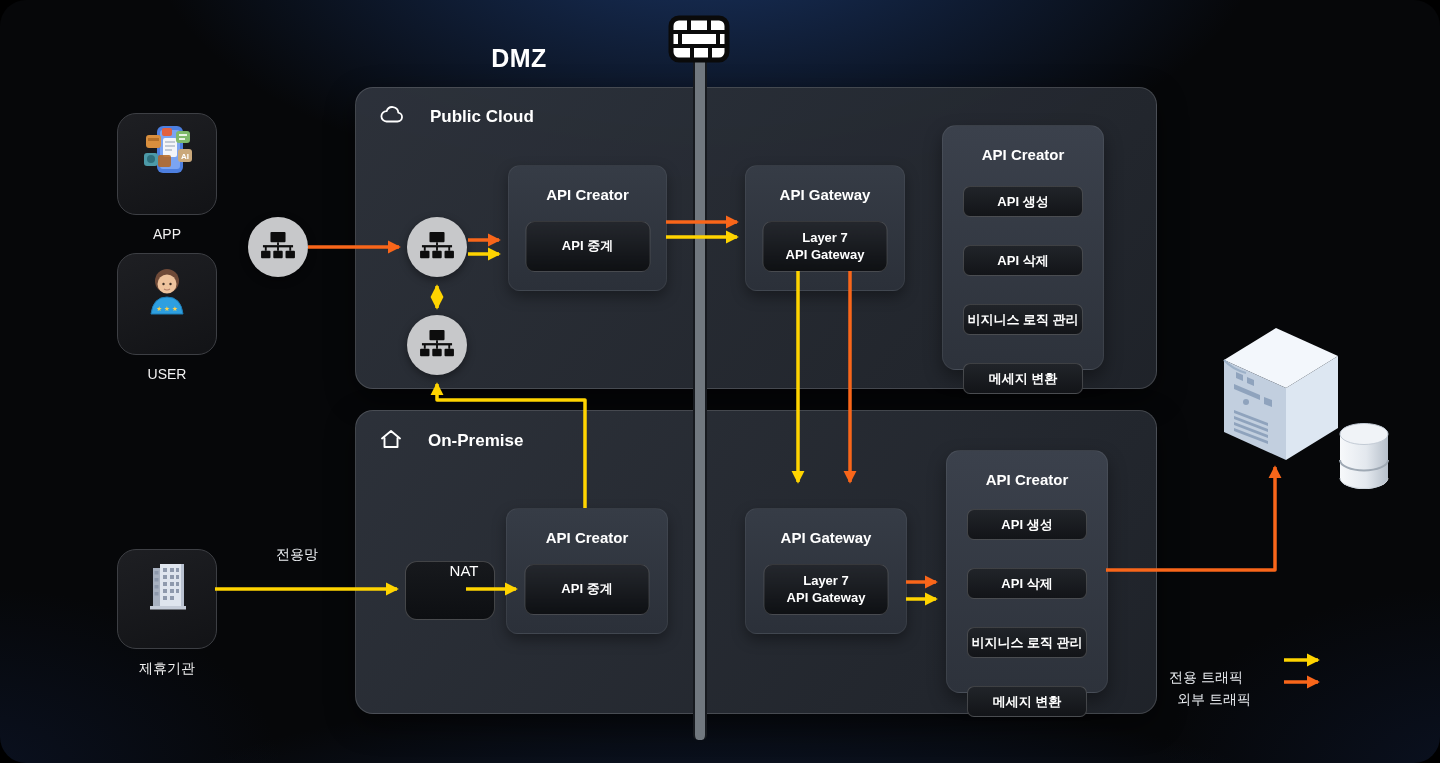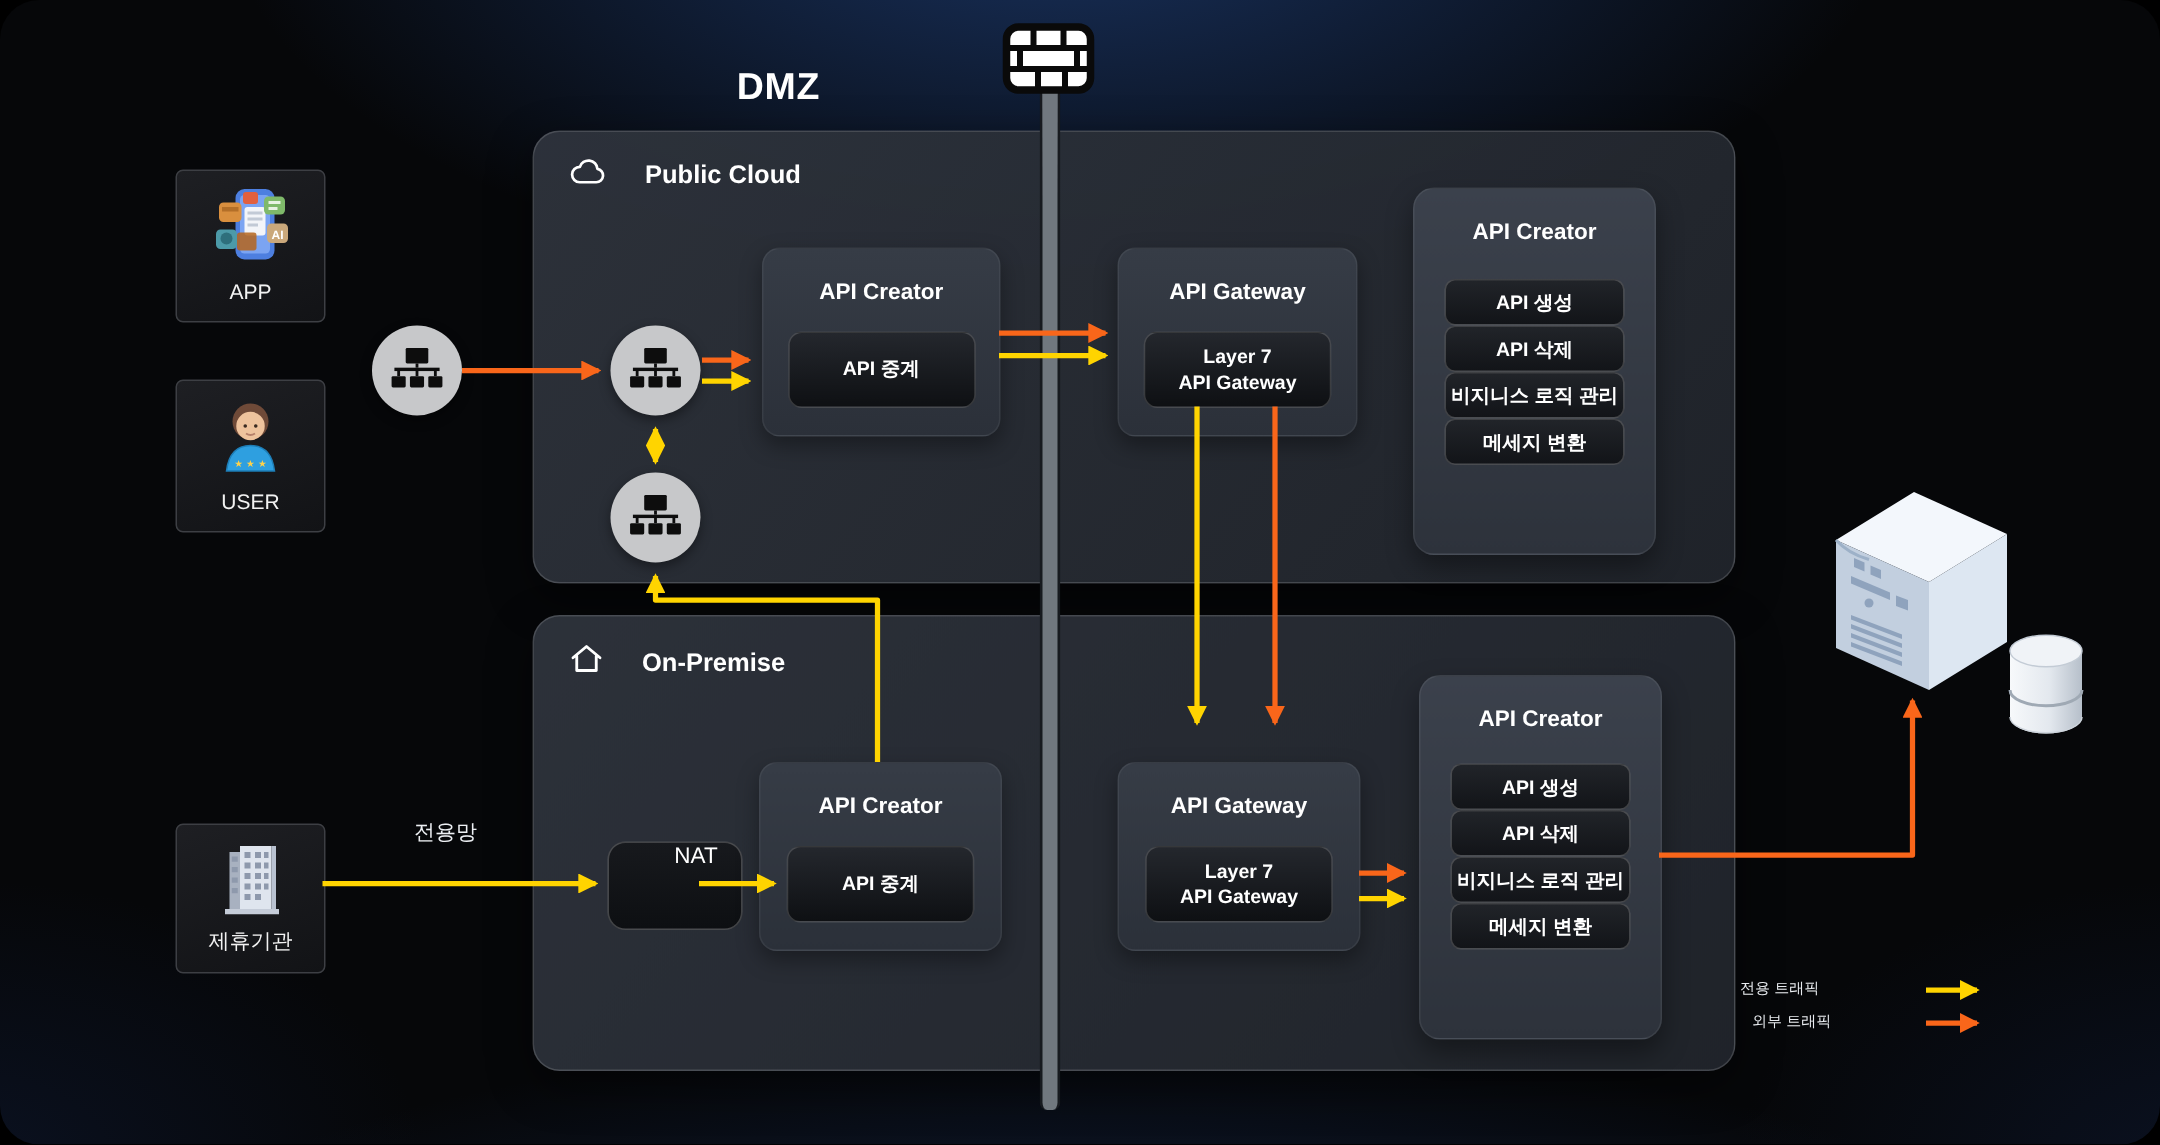--- a/index.html
+++ b/index.html
@@ -30,39 +30,39 @@
     box-shadow:0 6px 14px rgba(0,0,0,.35);border:1px solid rgba(255,255,255,.06);}
   .comp .title{margin-top:20px;text-align:center;font-size:15px;font-weight:700;}
   .module{position:absolute;left:50%;transform:translateX(-50%);top:55px;width:123px;height:49px;
     background:linear-gradient(180deg,#24272d,#0e1013);border:1px solid rgba(255,255,255,.17);
     border-radius:9px;display:flex;flex-direction:column;align-items:center;justify-content:center;
     font-size:13px;font-weight:700;line-height:1.3;text-align:center;}
   
   .creator-panel{background:linear-gradient(180deg,#3b414c,#2d323b);border-radius:14px;z-index:4;
     box-shadow:0 8px 18px rgba(0,0,0,.38);border:1px solid rgba(255,255,255,.07);}
   .creator-panel .title{margin-top:20px;text-align:center;font-size:15px;font-weight:700;}
-  .fn-list{position:absolute;left:20px;right:20px;display:flex;flex-direction:column;gap:0;}
+  .fn-list{position:absolute;left:20px;right:20px;display:flex;flex-direction:column;gap:28px;}
   .fn-btn{height:29px;border-radius:7px;background:linear-gradient(180deg,#212429,#121418);
     border:1px solid rgba(255,255,255,.19);display:flex;align-items:center;justify-content:center;
     font-size:13px;font-weight:700;white-space:nowrap;}
   
   .src{width:98px;background:linear-gradient(160deg,#1e1f23,#121316);border:1px solid #3d3f44;
-    border-radius:5px;z-index:4;display:flex;flex-direction:column;align-items:center;justify-content:space-between;}
+    border-radius:19px;z-index:4;display:flex;flex-direction:column;align-items:center;justify-content:space-between;gap:42px;}
   .src .lbl{font-size:14px;font-weight:500;color:#f2f2f2;padding-bottom:12px;}
   .src .ic{margin-top:8px;}
   
   .nat{left:405px;top:561px;width:60px;height:57px;background:linear-gradient(180deg,#17191d,#0d0f12);
     border:1px solid rgba(255,255,255,.22);border-radius:12px;display:flex;align-items:flex-start;justify-content:center;
     font-size:15px;font-weight:400;z-index:4;padding-left:28px;}
   
   .switch{width:60px;height:60px;border-radius:50%;background:#c7c8ca;display:flex;align-items:center;
     justify-content:center;z-index:4;box-shadow:0 3px 8px rgba(0,0,0,.4);}
   
   .small-label{font-size:14px;color:#eceff3;text-align:center;z-index:5;}
-  .legend-label{font-size:10px;color:#e8ebef;text-align:left;width:92px;z-index:5;}
+  .legend-label{font-size:14px;color:#e8ebef;text-align:center;width:92px;z-index:5;margin-top:17px;}
   
   #arrows{position:absolute;left:0;top:0;width:1440px;height:763px;z-index:6;pointer-events:none;}
   .illus{z-index:2;}
 </style>
 </head>
 <body>
 
 <div id="stage">
 
   <div class="abs zone-title" style="left:444px;top:25px;">DMZ</div>

